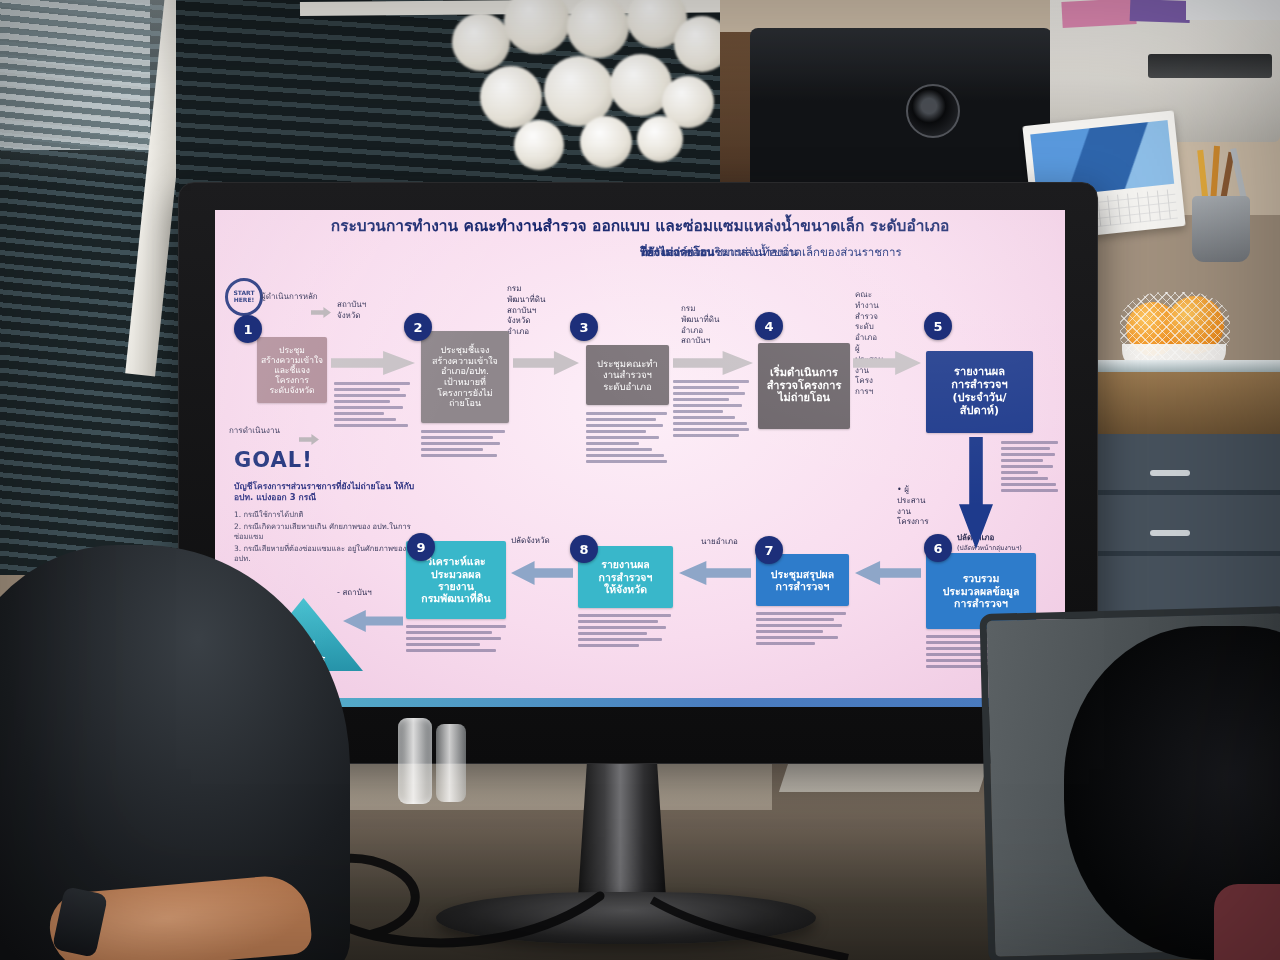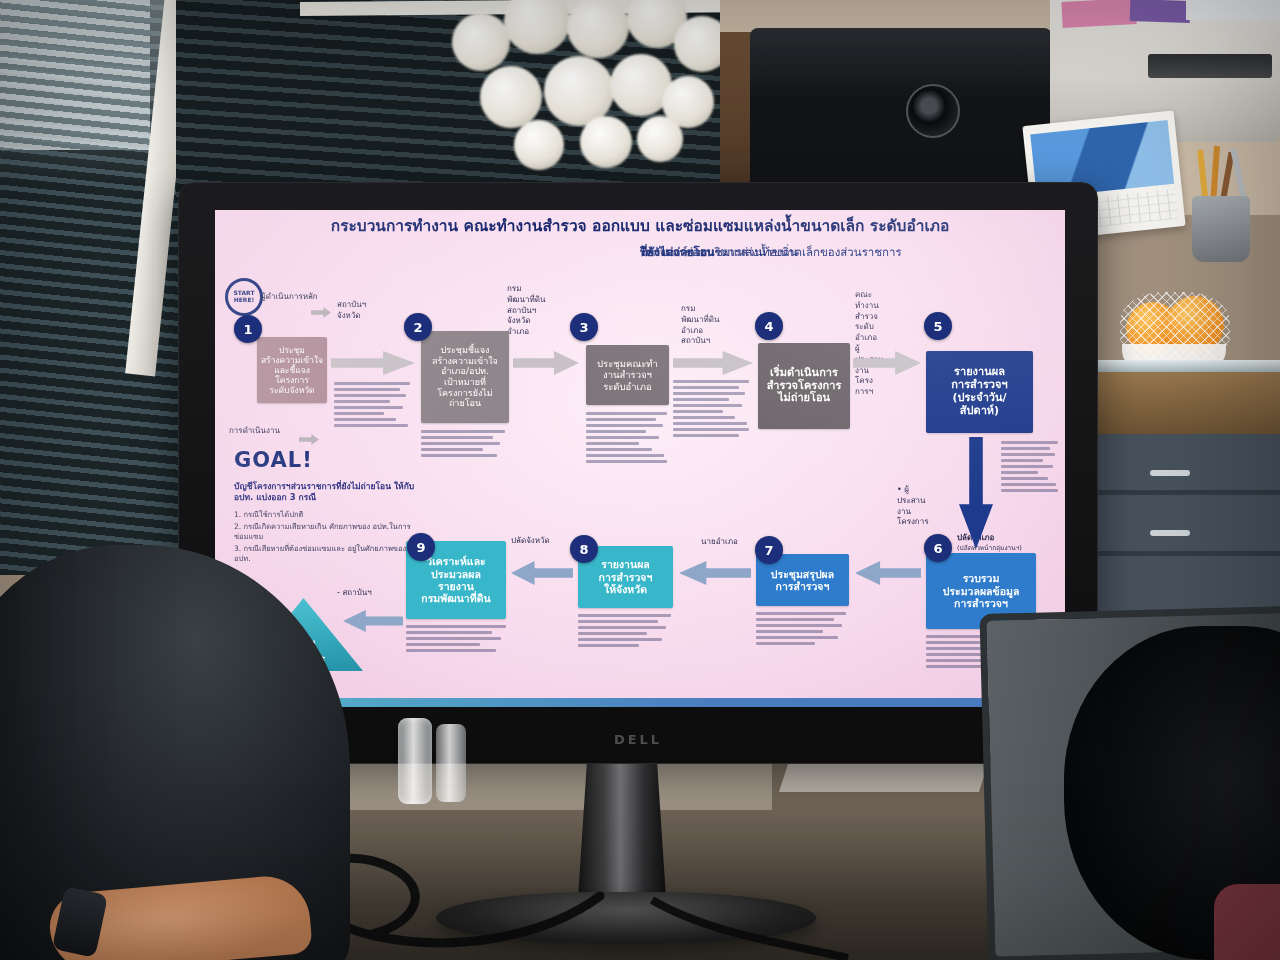--- a/index.html
+++ b/index.html
@@ -302,22 +302,20 @@
           <div class="nrow" style="width: 86%;"></div>
         </div>
 
       <div style="left:0;bottom:0;width:100%;height:9px;opacity:.85;
                   background:linear-gradient(90deg,#3ab4c6,#2c6cb8 60%,#2c6cb8);"></div>
       <div style="left:0;top:0;right:0;bottom:0;pointer-events:none;
                   background:linear-gradient(115deg,rgba(255,255,255,.16) 0%,rgba(255,255,255,0) 30%),
                              radial-gradient(ellipse at 85% 8%,rgba(255,255,255,.14),transparent 40%);"></div>
     </div>
 
-    <div style="left:0;right:0;bottom:16px;text-align:center;color:#4e4e50;
-                font-size:13px;font-weight:bold;letter-spacing:3px;">DELL</div>
     <div style="right:26px;bottom:24px;width:5px;height:5px;border-radius:50%;background:#3a4a4a;"></div>
   </div>
 
   <div style="left:578px;top:764px;width:88px;height:134px;
               clip-path:polygon(10% 0,90% 0,100% 100%,0 100%);
               background:linear-gradient(90deg,#141414,#3f3f41 30%,#707073 48%,#2e2e30 75%,#0f0f10);"></div>
   <div style="left:436px;top:892px;width:380px;height:52px;border-radius:50%/58%;
               background:radial-gradient(ellipse at 50% 35%,#565658,#232324 60%,#111);
               box-shadow:0 6px 14px rgba(0,0,0,.4);"></div>
 

